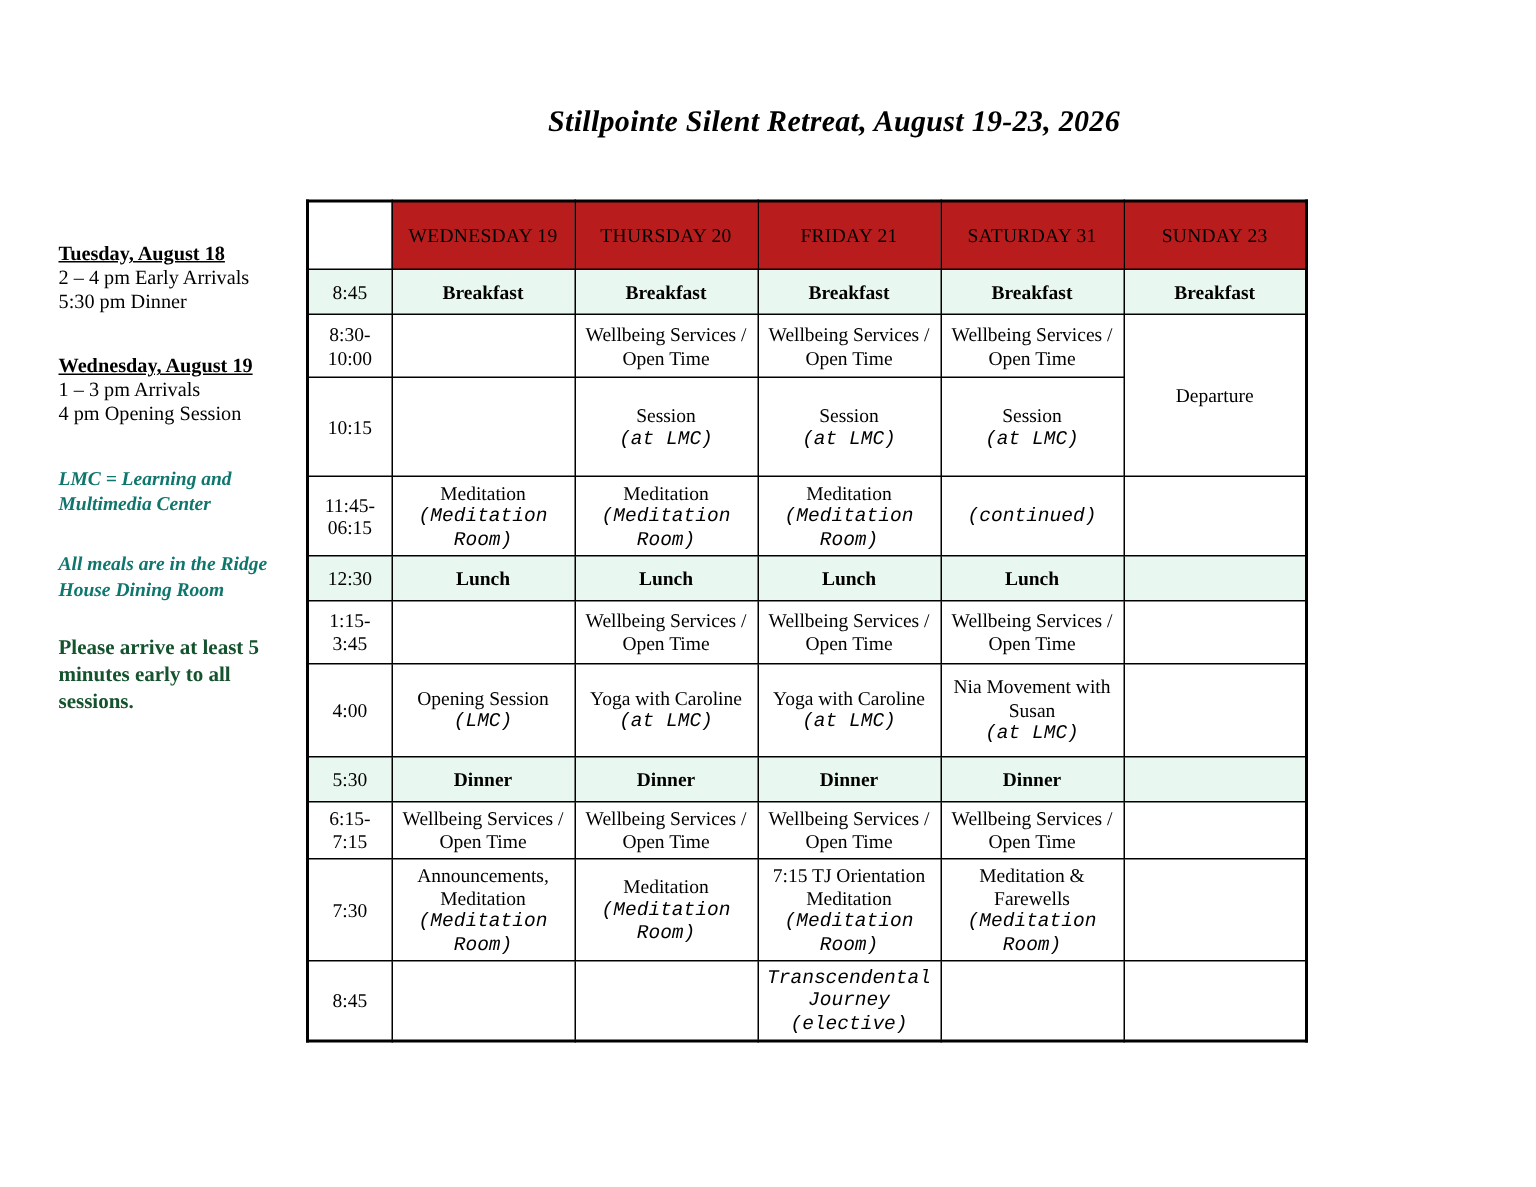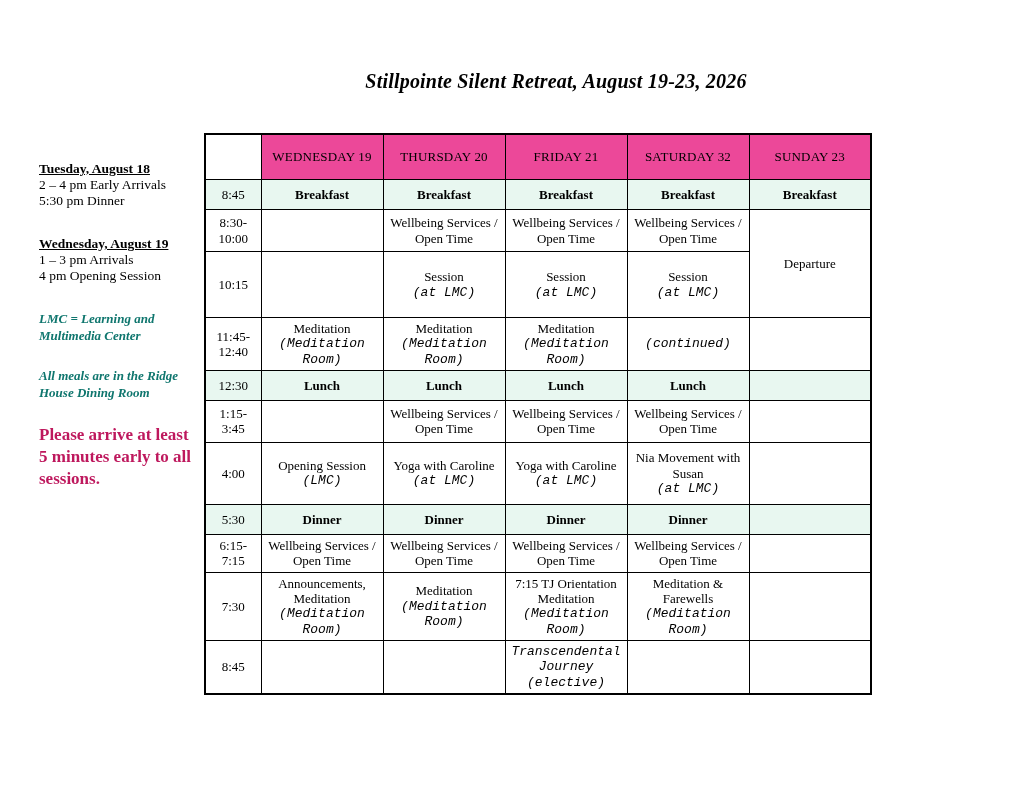--- a/index.html
+++ b/index.html
@@ -51,23 +51,23 @@
   .gap-sm { height: 22px; }
 
   .note-purple {
     color: #0f766e;
     font-weight: bold;
     font-style: italic;
     font-size: 13px;
     line-height: 1.35;
   }
   .note-red {
-    color: #be185d;
-    font-weight: bold;
-    font-size: 17px;
+    color: #14532d;
+    font-weight: bold;
+    font-size: 14px;
     line-height: 1.3;
   }
 
   
   .sched-wrap {
     position: absolute;
     left: 204px;
     top: 133px;
   }
   table.sched {
@@ -81,21 +81,21 @@
     vertical-align: middle;
     font-size: 13px;
     line-height: 1.18;
     text-align: center;
     font-weight: normal;
   }
   col.c-time { width: 56px; }
   col.c-day  { width: 122px; }
 
   th.dayhead {
-    background: #ec4899;
+    background: #b91c1c;
     font-weight: bold;
     font-size: 12.5px;
     letter-spacing: 0.2px;
     height: 38px;
   }
   th.corner {
     background: #ffffff;
   }
   td.timecell {
     text-align: left;
@@ -155,21 +155,21 @@
         <col class="c-day">
         <col class="c-day">
         <col class="c-day">
     </colgroup>
     <thead>
       <tr>
         <th class="corner"></th>
         <th class="dayhead">WEDNESDAY 19</th>
         <th class="dayhead">THURSDAY 20</th>
         <th class="dayhead">FRIDAY 21</th>
-        <th class="dayhead">SATURDAY 32</th>
+        <th class="dayhead">SATURDAY 31</th>
         <th class="dayhead">SUNDAY 23</th>
       </tr>
     </thead>
     <tbody>
         <tr class="meal" style="height: 30px;">
           <td class="timecell">8:45</td>
           <td class="activity">
             <div>Breakfast</div>
           </td>
           <td class="activity">
@@ -216,21 +216,21 @@
             <div class="it">(at LMC)</div>
           </td>
           <td class="activity">
             <div>Session</div>
             <div class="it">(at LMC)</div>
           </td>
         </tr>
         <tr style="height: 46px;">
           <td class="timecell">
             <div>11:45-</div>
-            <div>12:40</div>
+            <div>06:15</div>
           </td>
           <td class="activity">
             <div>Meditation</div>
             <div class="it">(Meditation Room)</div>
           </td>
           <td class="activity">
             <div>Meditation</div>
             <div class="it">(Meditation Room)</div>
           </td>
           <td class="activity">

